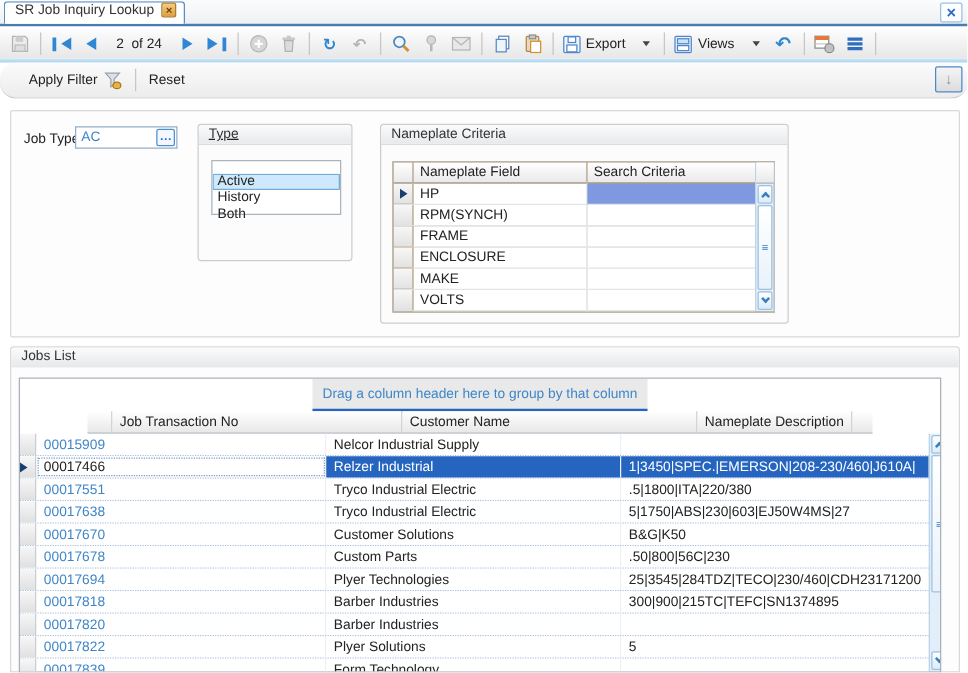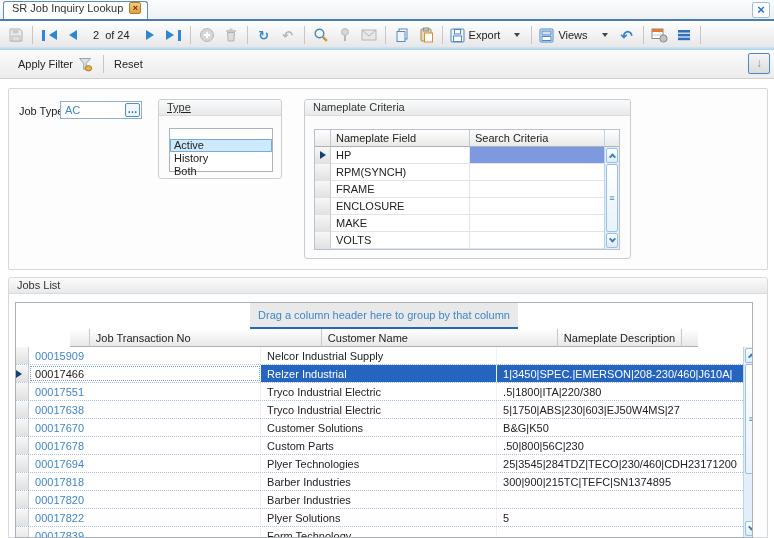--- a/index.html
+++ b/index.html
@@ -38,21 +38,21 @@
   .blue  { color:#2f86d2; } .grey { color:#b5b5b5; }
   .dd-arrow { width:0; height:0; border-left:3.5px solid transparent; border-right:3.5px solid transparent;
               border-top:4px solid #444; margin-left:4px; }
   .tb-label { color:#222; }
   .blueline { position:absolute; left:0; top:47px; width:774px; height:3px;
               background:linear-gradient(#cfe7f6,#a9d2ec); }
 
   
   .filterbar { position:absolute; left:0; top:50px; width:774px; height:29px;
                background:linear-gradient(#fbfbfb,#ececec); border-bottom:1px solid #cfcfcf;
-               display:flex; align-items:center; padding:0 12px; }
+               display:flex; align-items:center; padding:0 17px;border-radius:13px; }
   .fb-item { display:flex; align-items:center; gap:5px; padding:0 6px; height:22px; }
   .collapse-btn { position:absolute; right:4px; top:53px; width:22px; height:21px;
                   border:1px solid #4f86c8; border-radius:2px;
                   background:linear-gradient(#f5f5f5,#dcdcdc); color:#8898ac; font-weight:bold;
                   font-size:12px; text-align:center; line-height:19px; }
 
   
   .groupbox { position:absolute; border:1px solid #c9cdd2; border-radius:3px; background:#fcfcfd; }
   .gb-caption { height:16px; line-height:15px; padding:0 8px;
                 background:linear-gradient(#fbfbfb,#e7e9eb); border-bottom:1px solid #d9dbdd;
@@ -62,21 +62,21 @@
   .upper-panel { position:absolute; left:8px; top:88px; width:760px; height:182px;
                  border:1px solid #d6d8da; border-radius:2px; background:#fdfdfe; }
   .jt-label { position:absolute; left:10px; top:16px; }
   .jt-input { position:absolute; left:51px; top:12px; width:82px; height:18px; background:#fff;
               border:1px solid #93aec7; display:flex; align-items:center; padding-left:4px;
               color:#3f86c9; }
   .jt-ellipsis { position:absolute; right:1px; top:1px; width:15px; height:14px;
                  border:1px solid #4f8fd0; border-radius:2px; background:#f2f8fd; color:#2a6cc9;
                  font-weight:bold; font-size:10px; line-height:11px; text-align:center; }
 
-  .type-group { left:149px; top:10px; width:124px; height:80px;text-decoration:underline; }
+  .type-group { left:149px; top:10px; width:124px; height:110px;text-decoration:underline; }
   .type-list  { position:absolute; left:10px; top:28px; width:104px; height:44px;
                 border:1px solid #aab4be; background:#fff; padding-top:10px; }
   .type-item  { height:13px; line-height:13px; padding:0 4px; }
   .type-item.sel { background:#cfe9fc; box-shadow:inset 0 0 0 1px #74abd8; border-radius:1px; }
 
   .np-group { left:295px; top:10px; width:327px; height:160px; }
   .np-table { position:absolute; left:9px; top:29px; width:306px; height:121px; display:flex;
               border:1px solid #b7c2cd; background:#a16207; }
   .np-main { width:289px; }
   .np-hrow, .np-row { display:flex; height:17px; }

